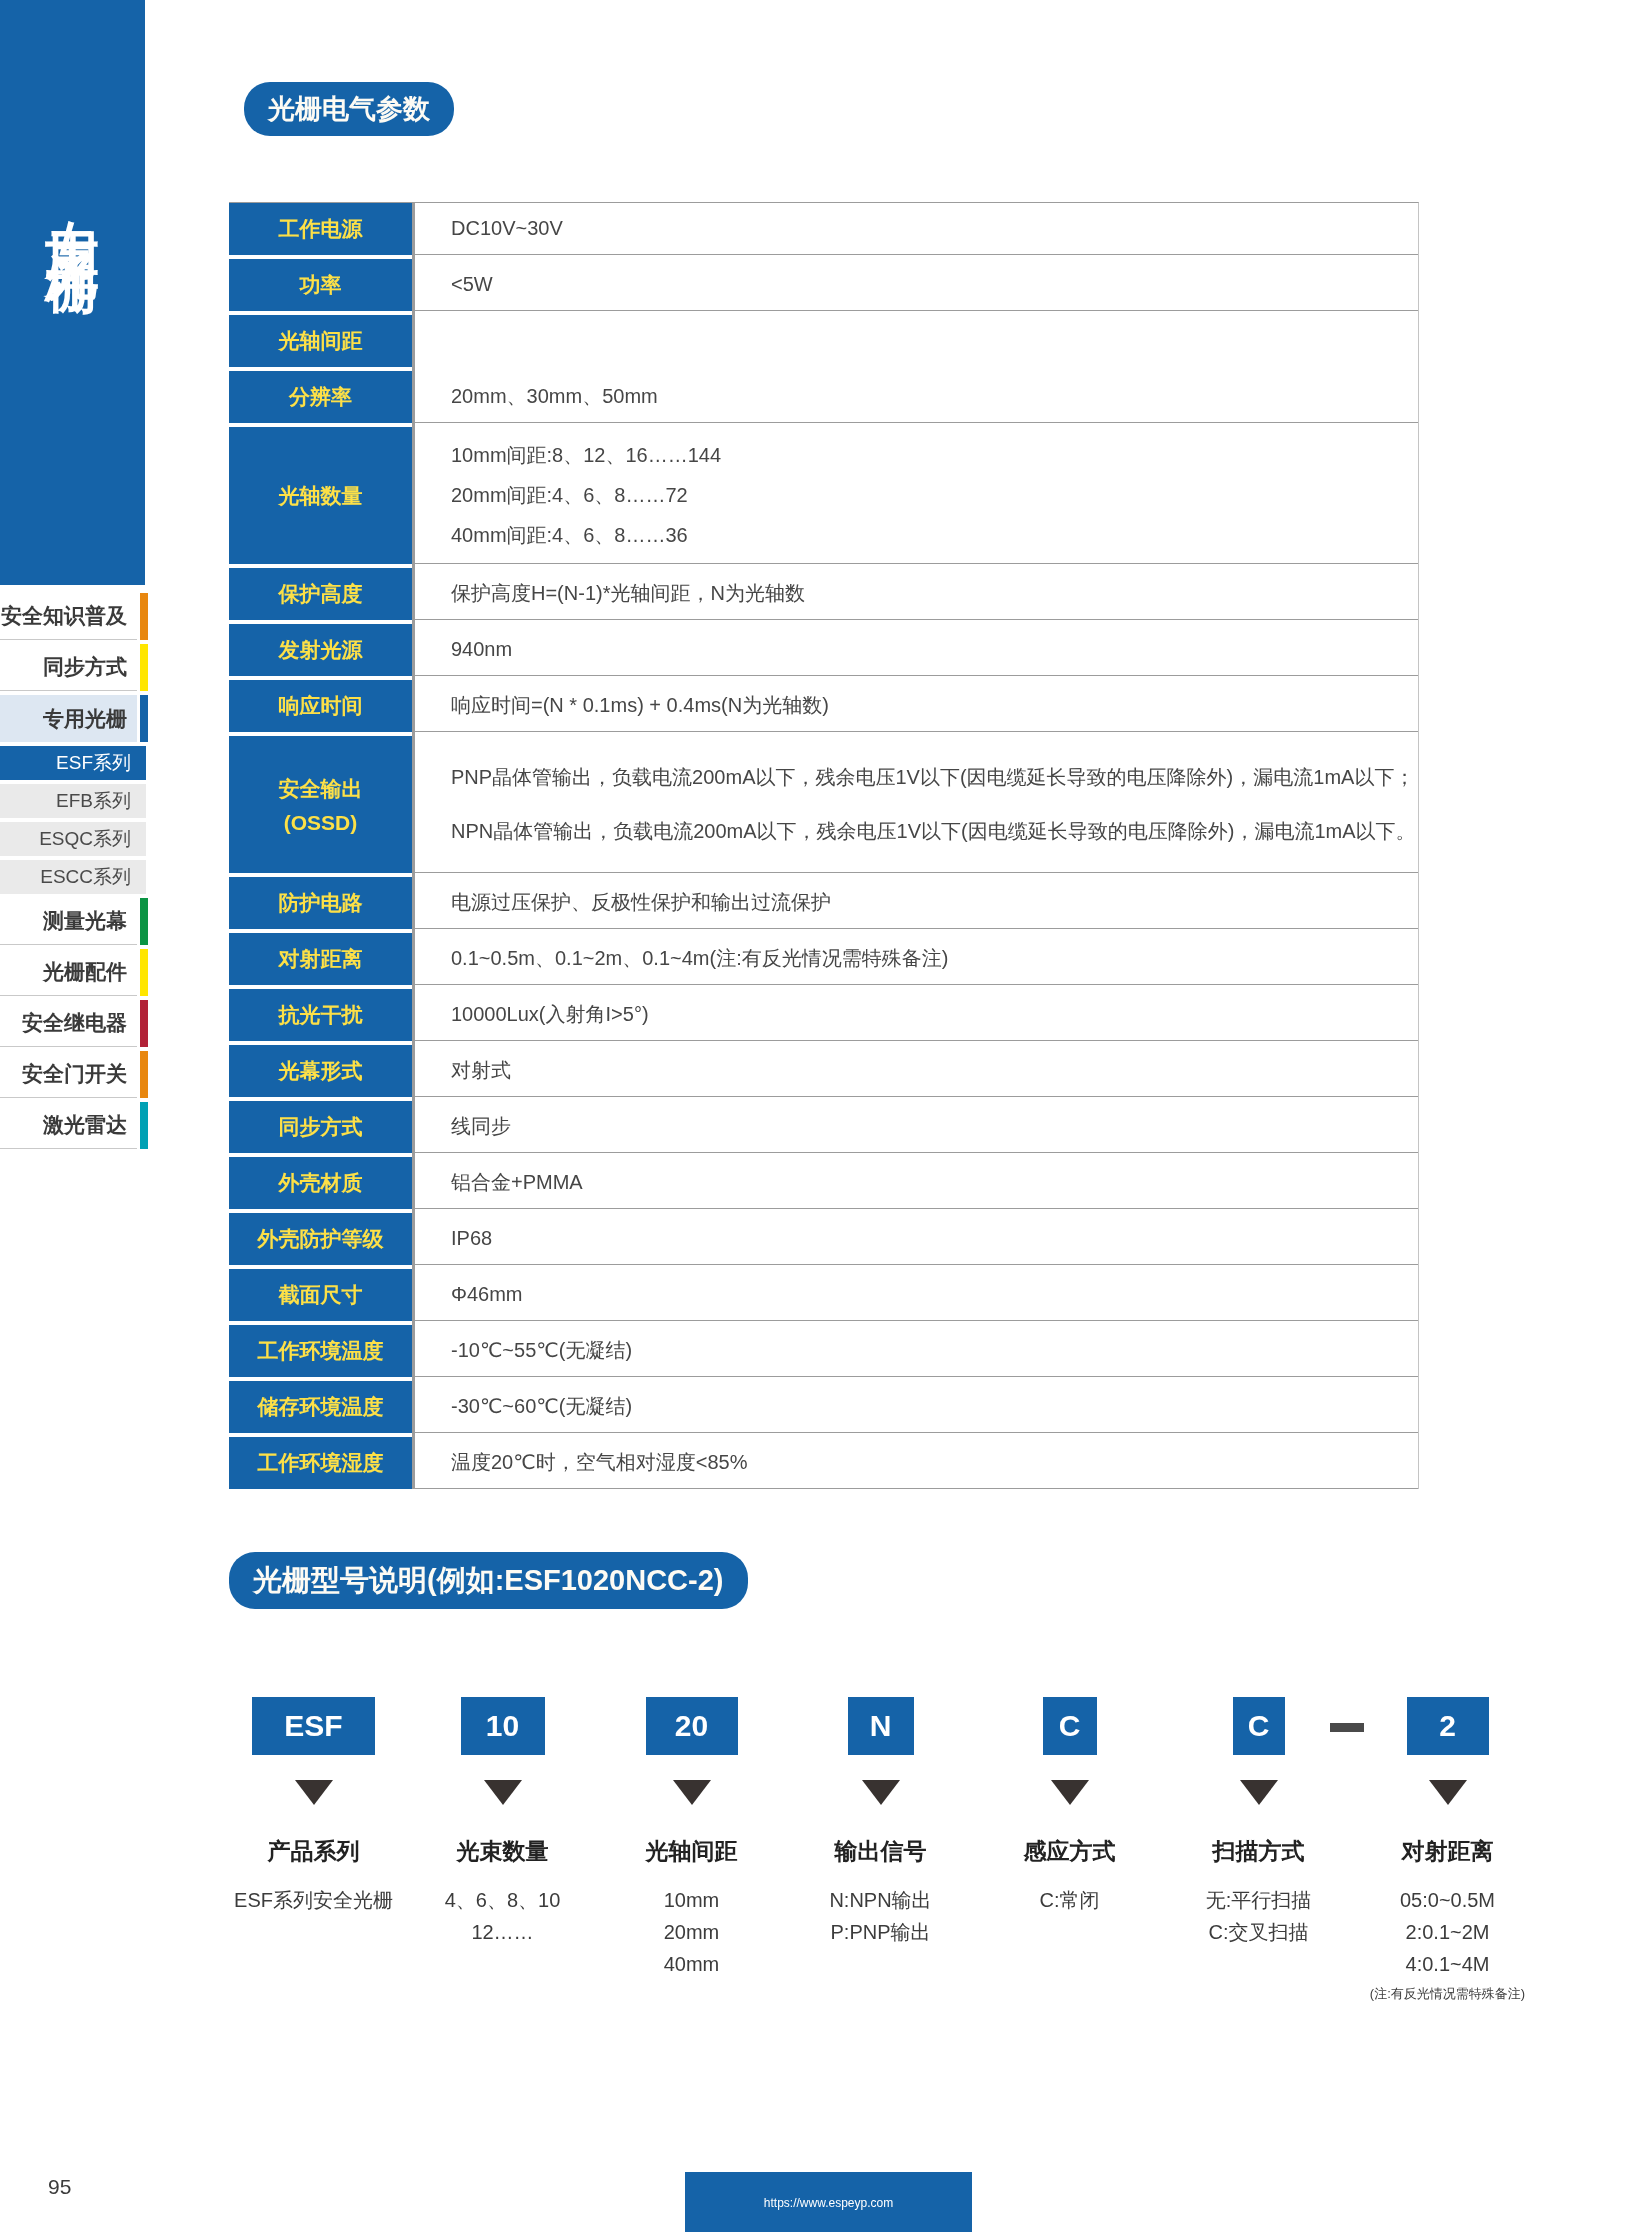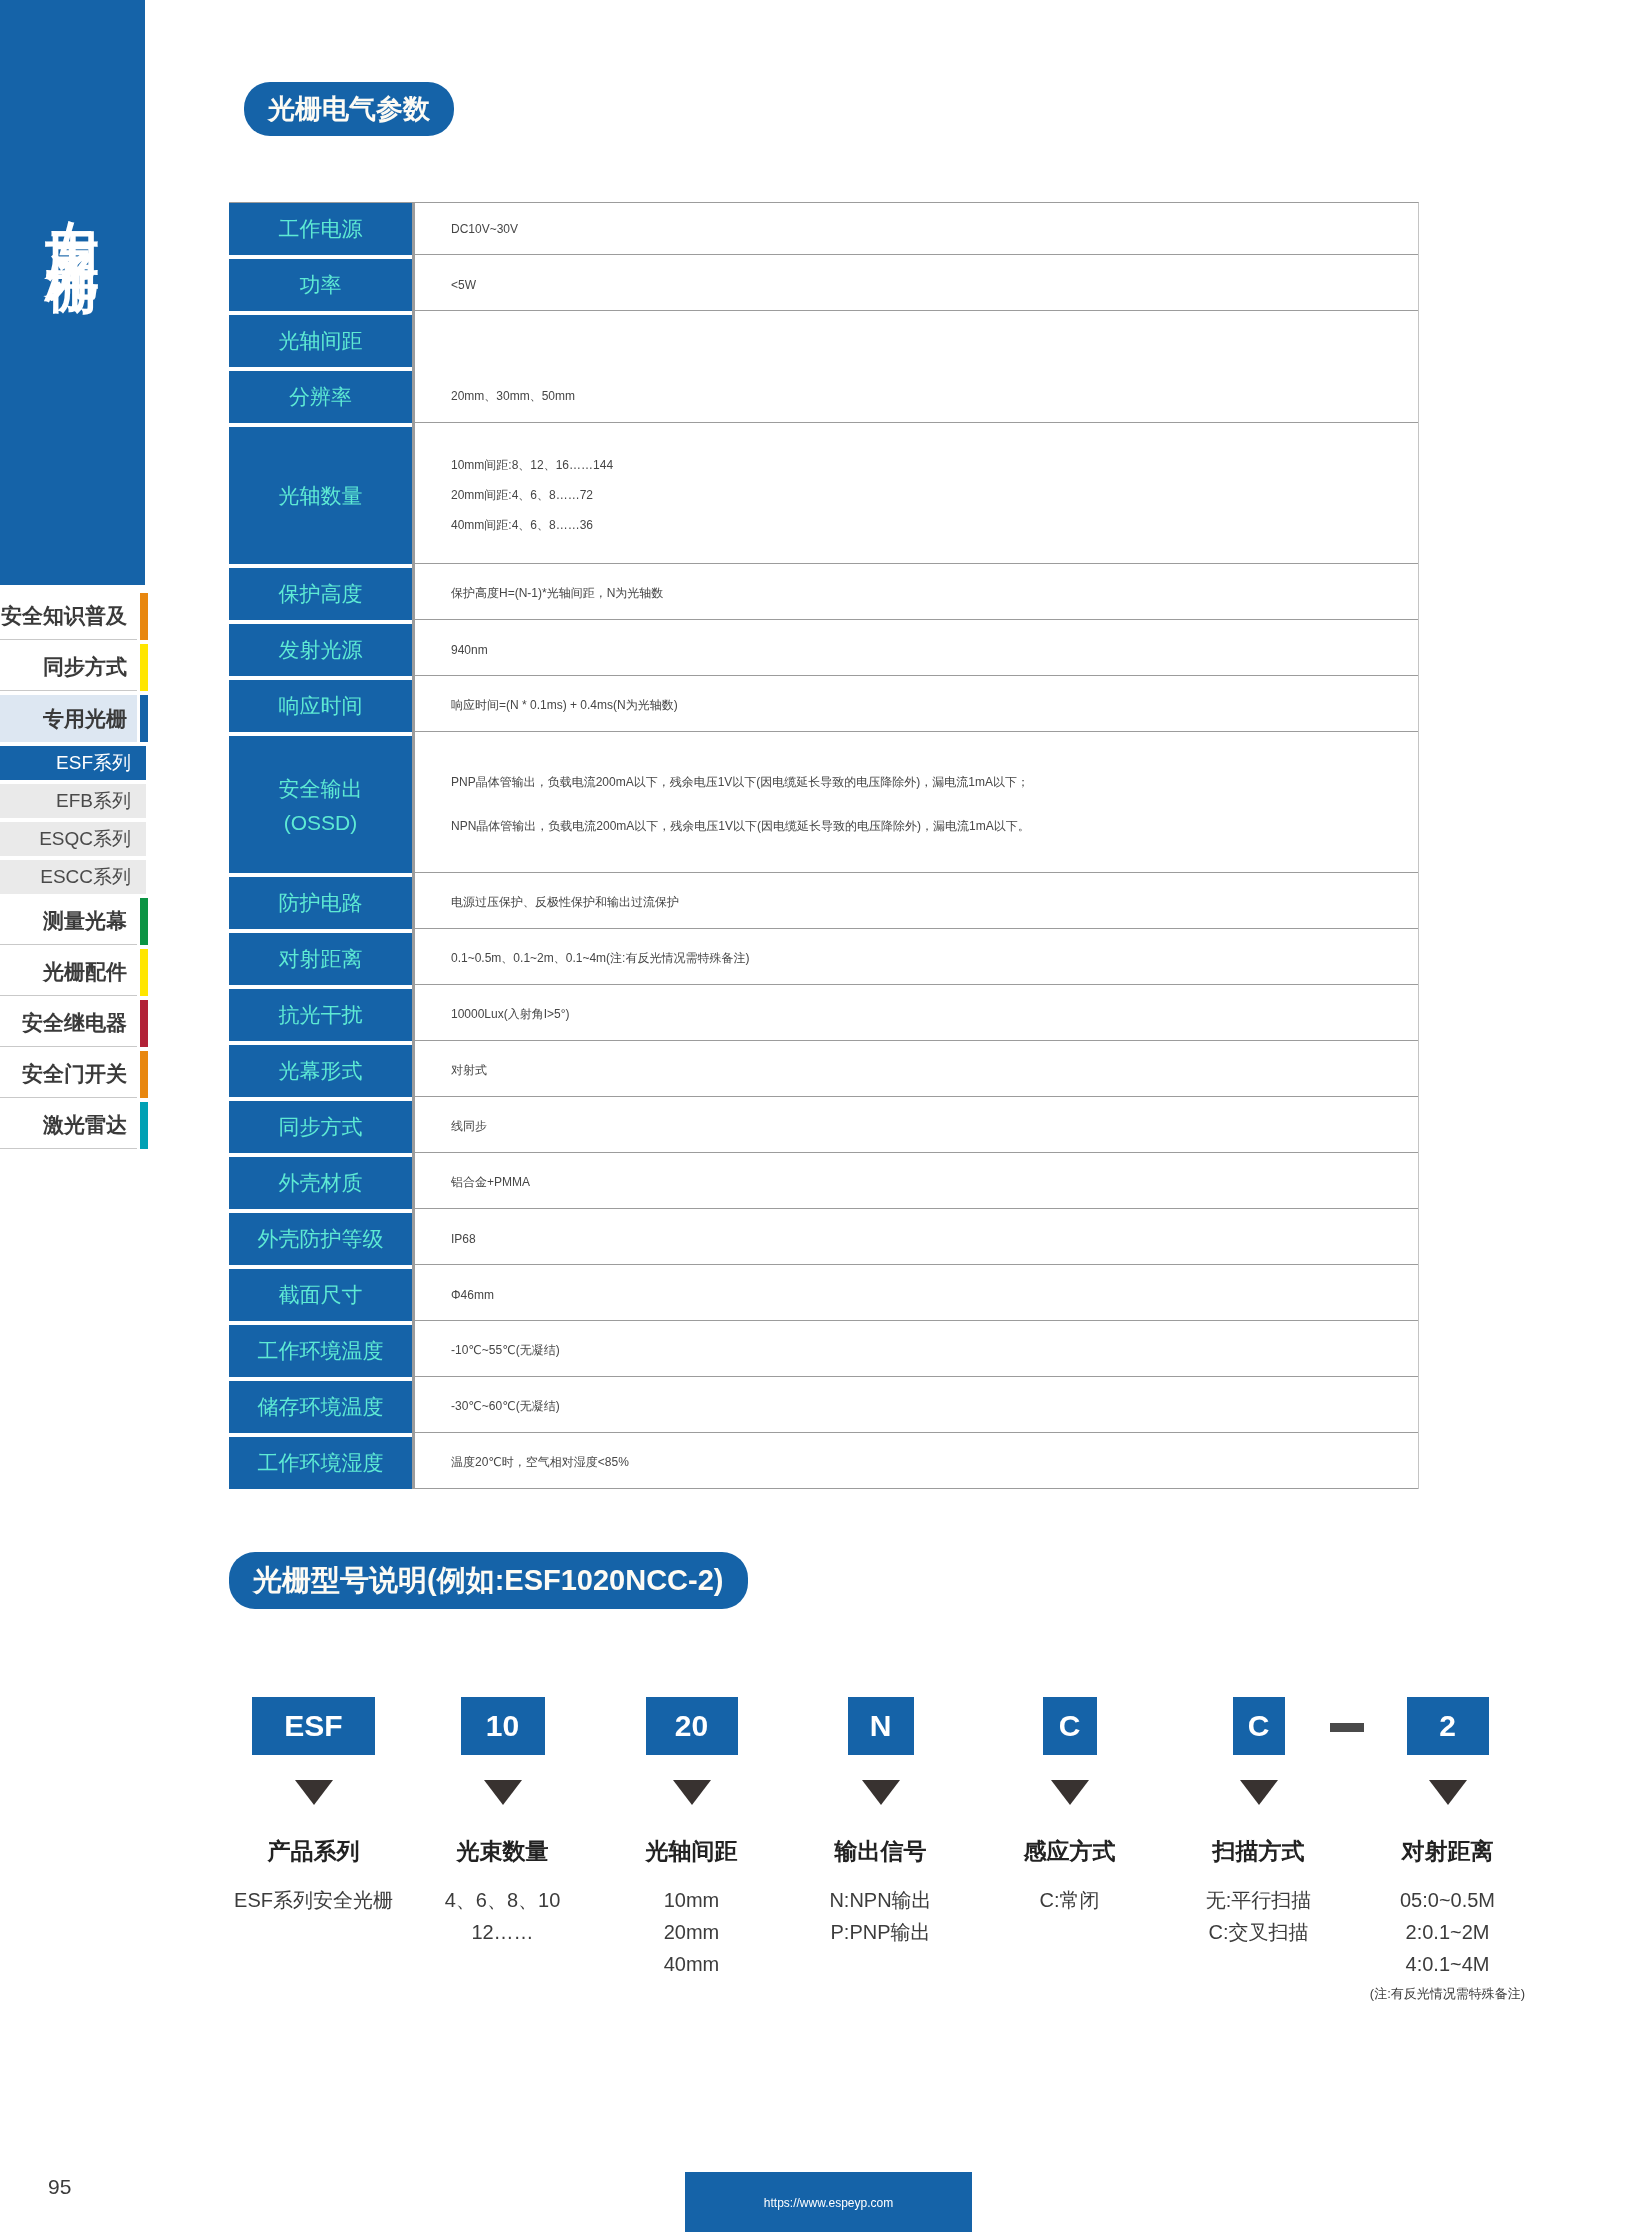--- a/index.html
+++ b/index.html
@@ -32,25 +32,25 @@
   .badge1{left:244px;top:82px;height:54px;font-size:27px;}
   .badge2{left:229px;top:1552px;height:57px;font-size:29px;}
 
   
   .spec-table{position:absolute;left:229px;top:202px;width:1190px;
       border-top:1px solid #9c9c9c;border-right:1px solid #c4c4c4;box-sizing:border-box;}
   .spec-table::after{content:"";position:absolute;left:183px;top:0;width:3px;height:100%;
       background:#9c9c9c;}
   .spec-row{display:flex;margin-bottom:4px;}
   .spec-row:last-child{margin-bottom:0;}
-  .spec-label{width:183px;flex:0 0 183px;background:#1563A8;color:#5eead4;font-weight:normal;
+  .spec-label{width:183px;flex:0 0 183px;background:#1563A8;color:#fde047;font-weight:bold;
       font-size:21px;display:flex;flex-direction:column;align-items:center;justify-content:center;
       gap:8px;text-align:center;}
   .spec-value{flex:1;display:flex;flex-direction:column;justify-content:center;gap:14px;
-      padding-left:39px;border-bottom:1px solid #9c9c9c;font-size:12px;color:#464646;}
+      padding-left:39px;border-bottom:1px solid #9c9c9c;font-size:20px;color:#464646;}
   .r1{height:52px;}
   .r3{height:137px;}
   .g-sm .spec-value{gap:13px;}
   .g-lg .spec-value{gap:27px;}
   .vline{white-space:nowrap;}
 
   
   .model-cols{position:absolute;left:219px;top:1697px;display:flex;}
   .m-col{width:189px;text-align:center;}
   .m-block{height:58px;margin:0 auto;background:#1563A8;color:#ffffff;font-weight:bold;

